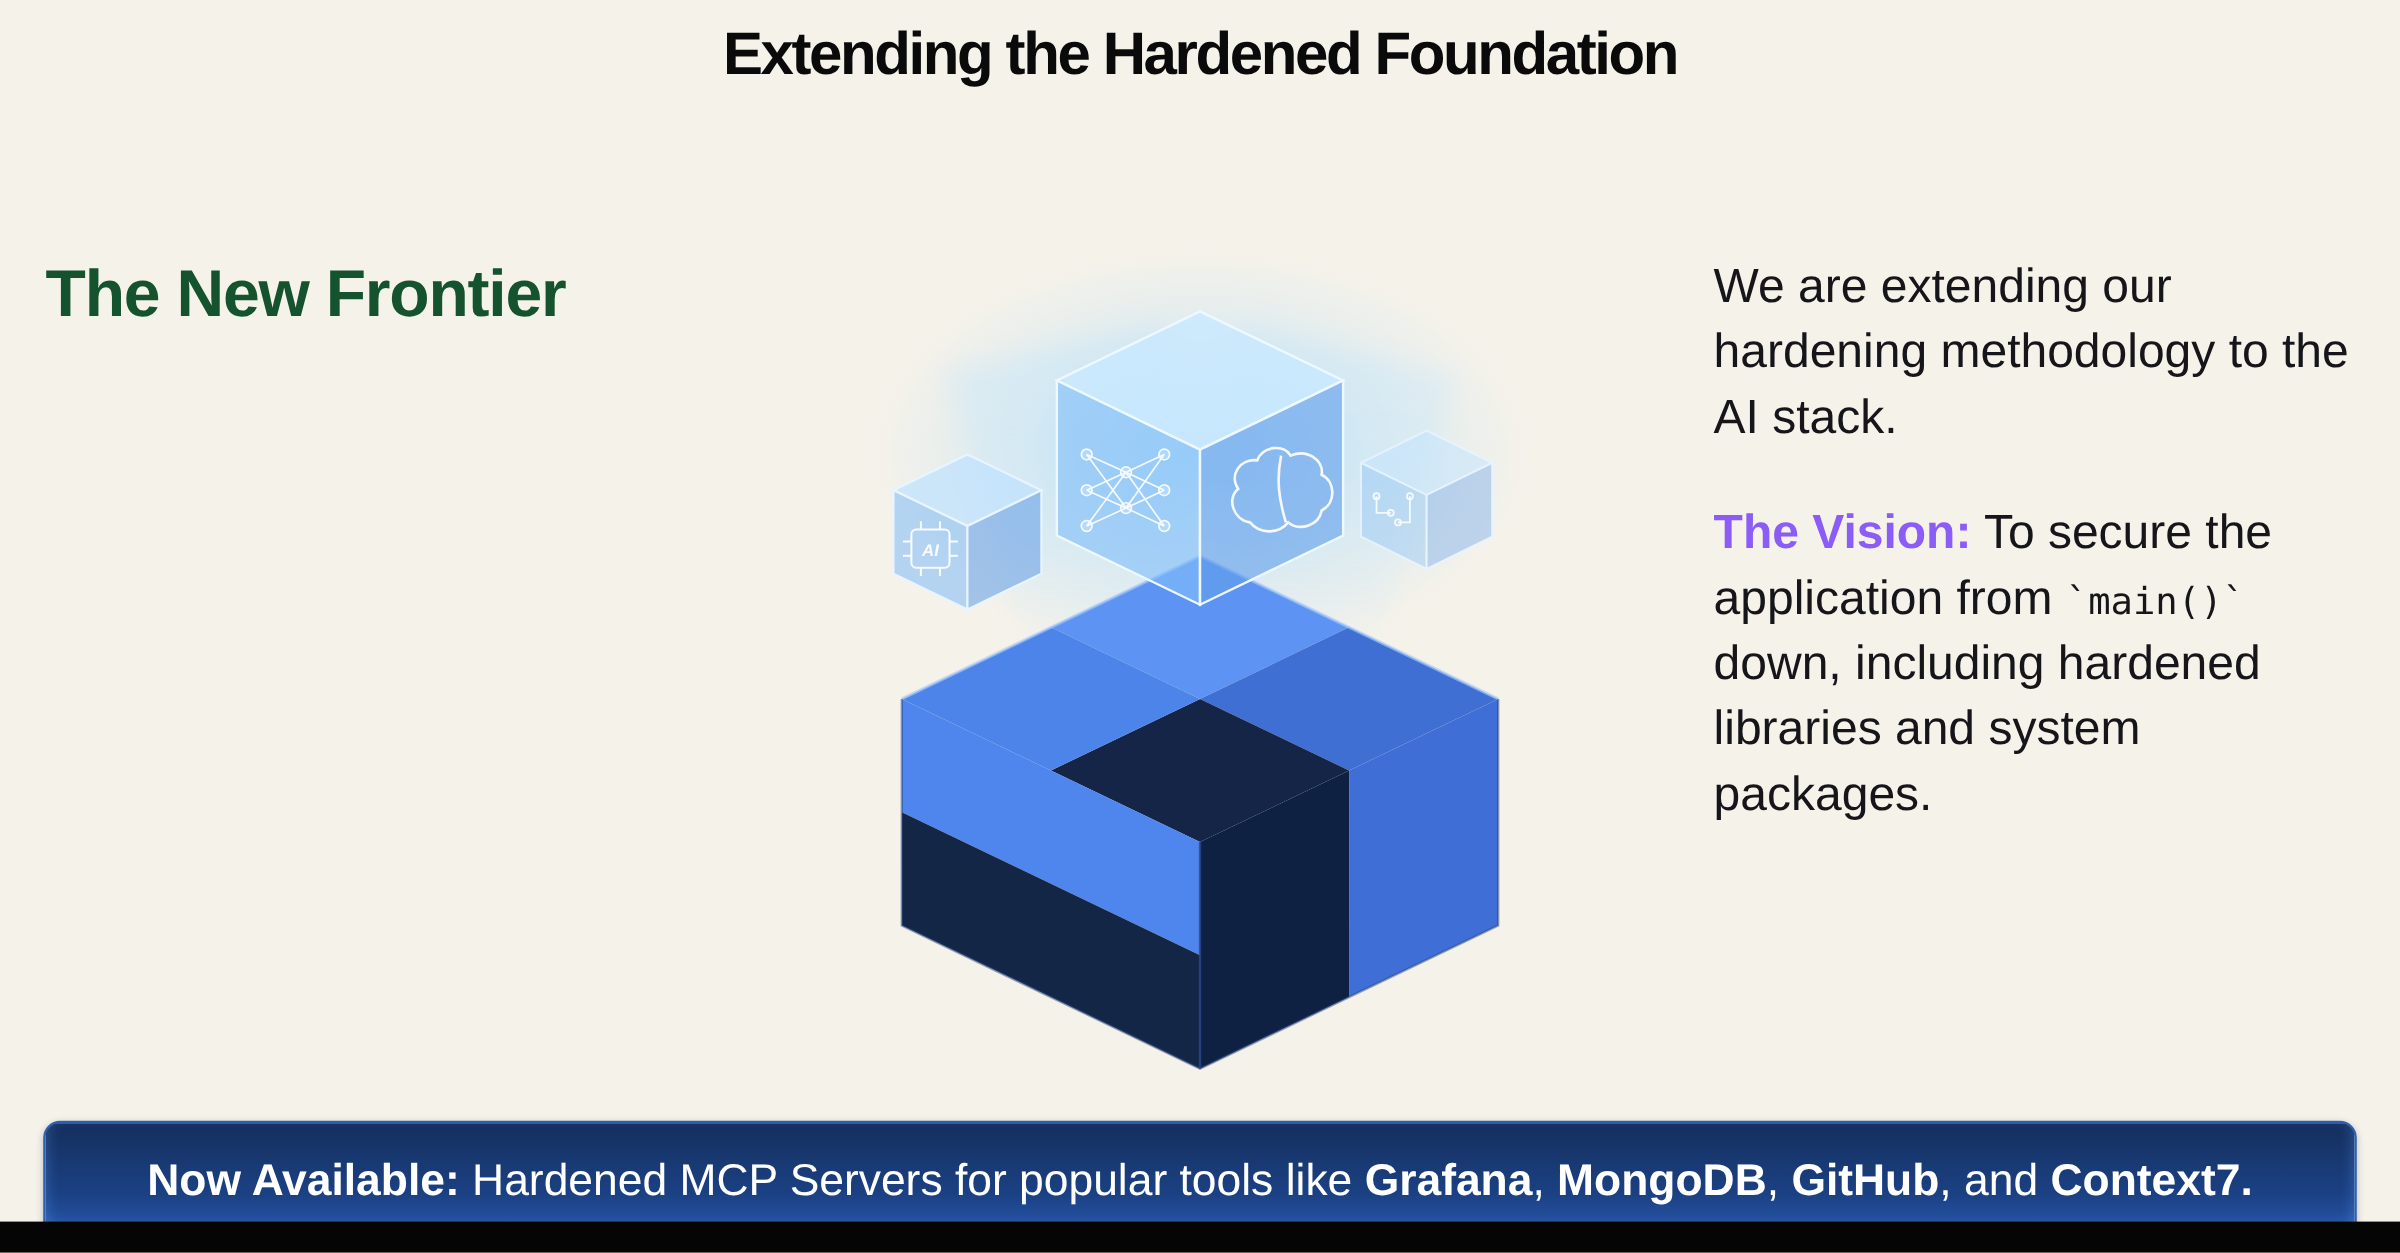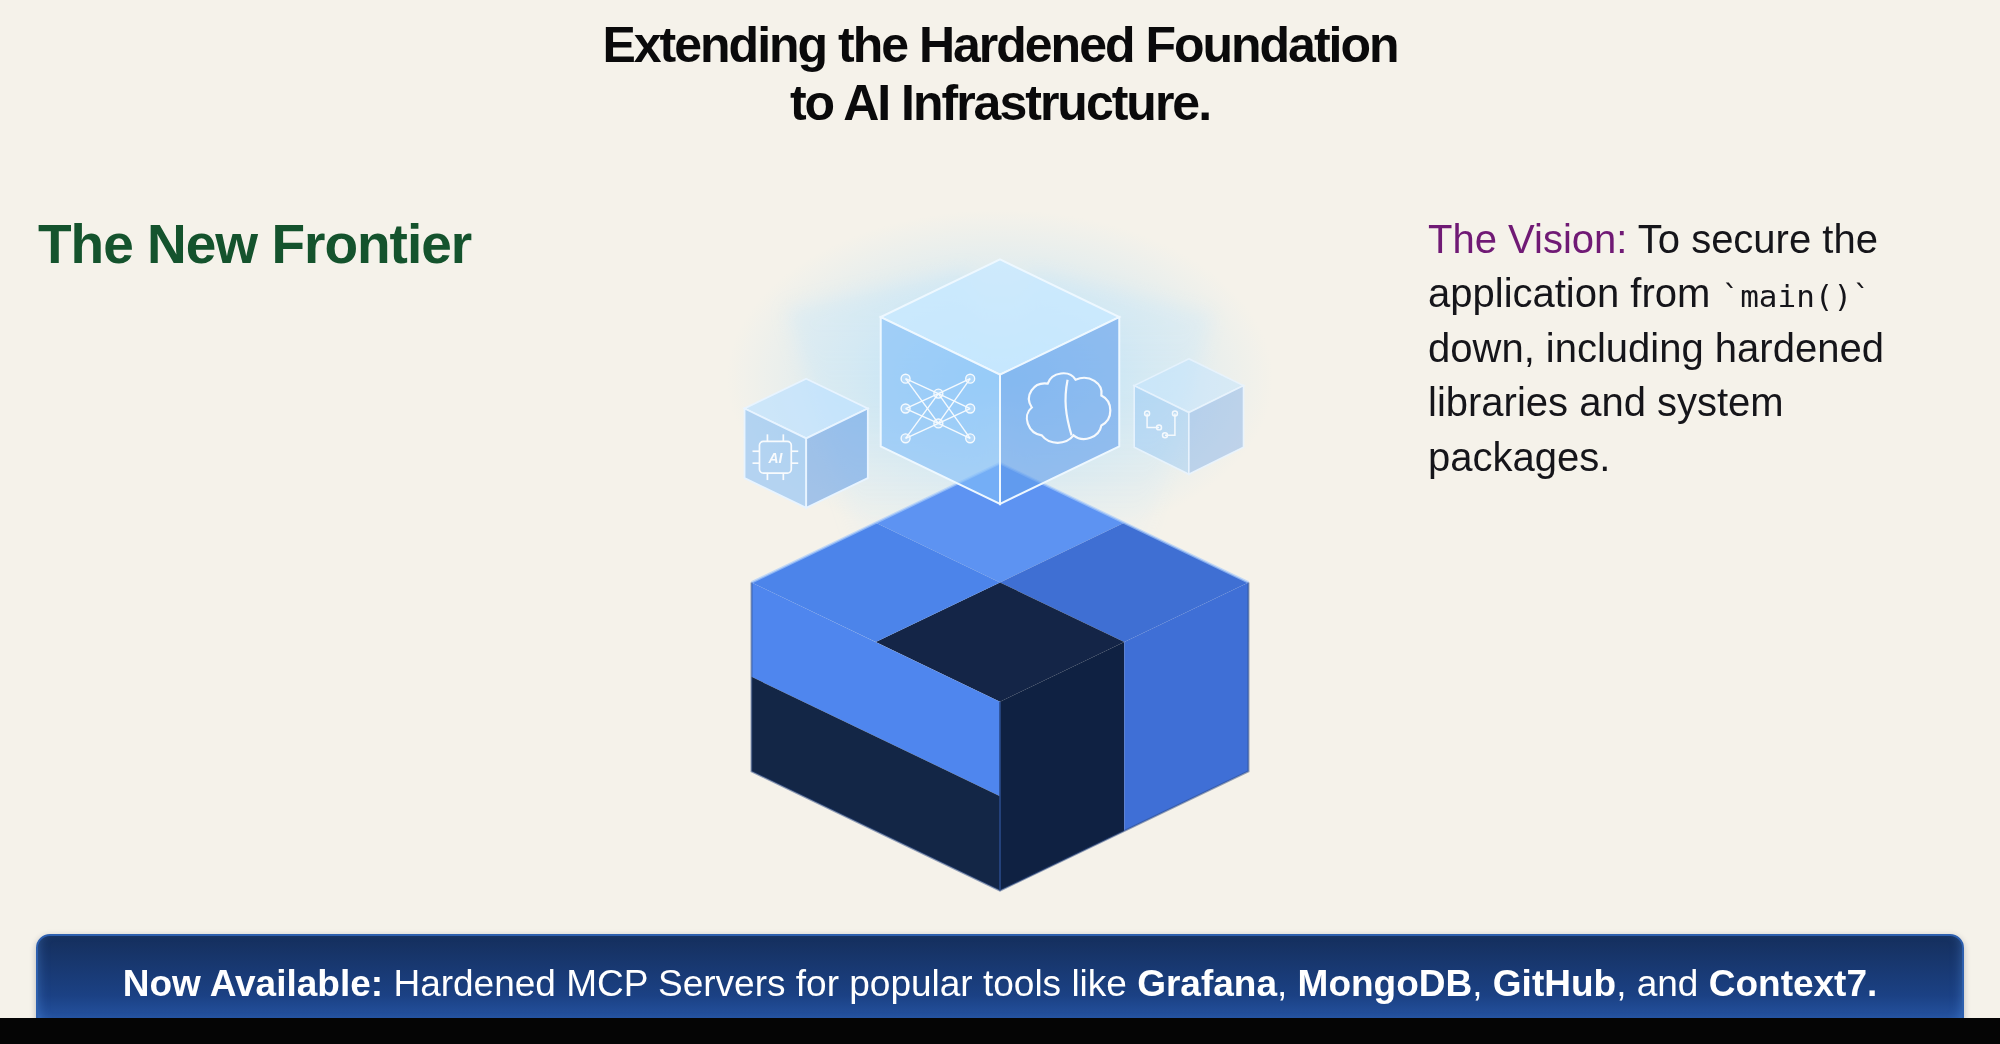--- a/index.html
+++ b/index.html
@@ -35,21 +35,21 @@
     letter-spacing: -1px;
     margin: 0 0 28px 0;
     color: #14532d;
   }
   .col p {
     font-size: 40px;
     line-height: 1.36;
     margin: 0 0 42px 0;
     color: #15151a;
   }
-  .col p strong { font-weight: normal; color: #701a75; text-align: center; }
+  .col p strong { font-weight: bold; color: #8b5cf6; text-align: center; }
   code.inline {
     font-family: "DejaVu Sans Mono", monospace;
     font-size: 31px;
     margin-top: 46px;
   }
 
   .illustration {
     position: absolute;
     top: 165px; left: 50%;
     transform: translateX(-50%);
@@ -80,21 +80,20 @@
     position: absolute;
     left: 0; bottom: 0; width: 100%; height: 26px;
     background: #050505;
   }
 </style>
 </head>
 <body>
 
 <h1 class="title">
   <span>Extending the Hardened Foundation</span>
-  <span>to AI Infrastructure.</span>
 </h1>
 
 <div class="col col-left">
   <h2>The New Frontier</h2>
 </div>
 
 <div class="illustration">
   <svg viewBox="0 0 660 740" xmlns="http://www.w3.org/2000/svg">
     <defs>
       <radialGradient id="glow" cx="50%" cy="50%" r="50%">
@@ -202,20 +201,21 @@
       <path d="M 506 250 L 506 272 L 496 272"></path>
       <circle cx="478" cy="250" r="2.5"></circle>
         <circle cx="506" cy="250" r="2.5"></circle>
       <circle cx="490" cy="264" r="2.5"></circle>
         <circle cx="496" cy="272" r="2.5"></circle>
     </g>
   </svg>
 </div>
 
 <div class="col col-right">
+  <p>We are extending our hardening methodology to the AI stack.</p>
   <p>
     <strong>The Vision:</strong><span> To secure the application from </span><code class="inline">`main()`</code><span> down, including hardened libraries and system packages.</span>
   </p>
 </div>
 
 <div class="banner">
   <p class="banner-text">
     <strong>Now Available:</strong><span> Hardened MCP Servers for popular tools like </span><strong>Grafana</strong><span>, </span><strong>MongoDB</strong><span>, </span><strong>GitHub</strong><span>, and </span><strong>Context7</strong><strong>.</strong>
   </p>
 </div>

